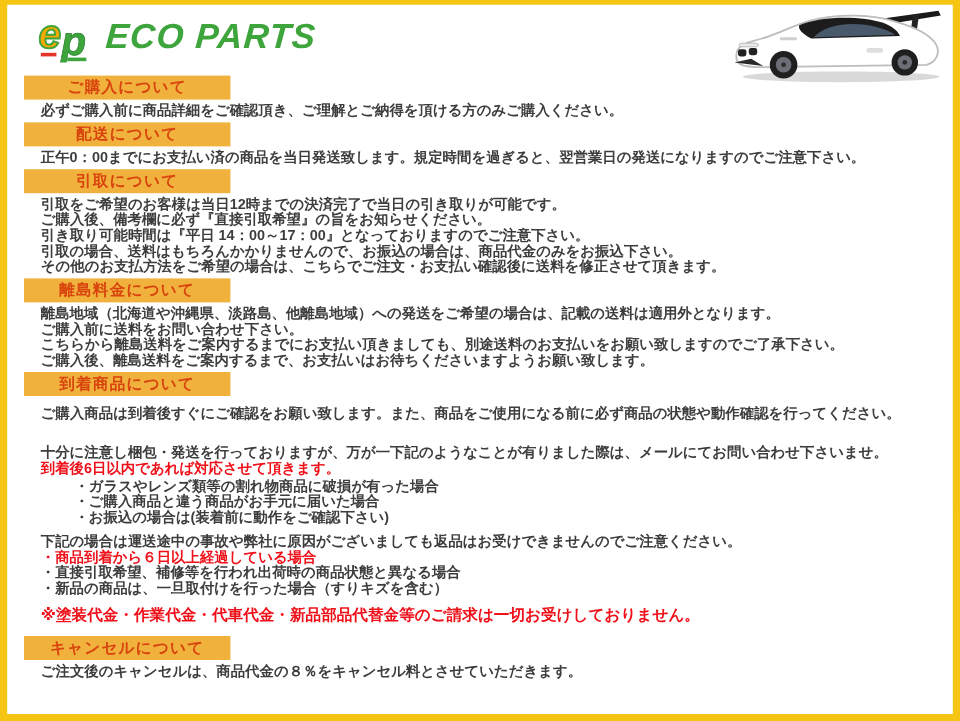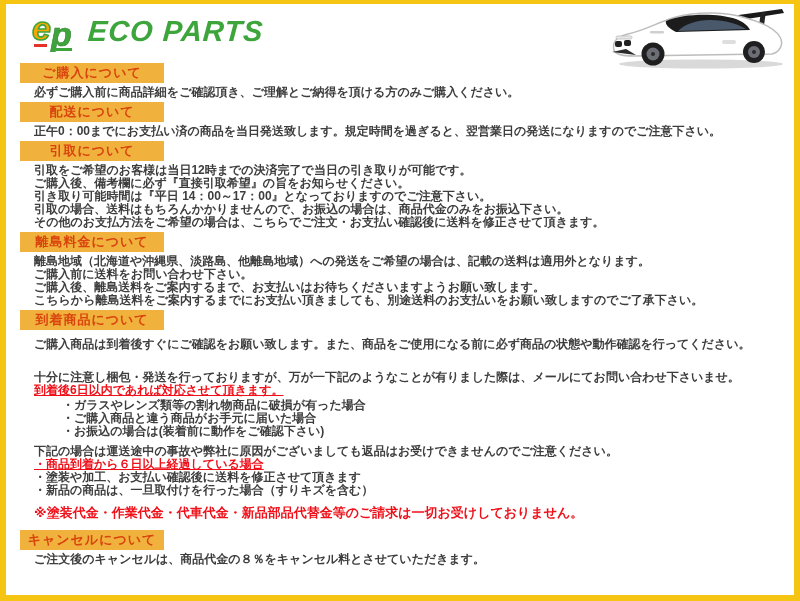--- a/index.html
+++ b/index.html
@@ -11,31 +11,31 @@
   }
   .header-row{position:relative;height:56px;}
   .logo{position:absolute;left:26px;top:6px;display:flex;align-items:center;gap:10px;}
   .logo-text{
     color:var(--green,#3DA53C);font-size:29px;font-weight:900;font-style:italic;
     letter-spacing:1px;transform:skewX(-4deg);line-height:1;
   }
   .car{position:absolute;right:0px;top:0px;width:188px;height:66px;}
   .sec{margin-top:3px;}
   .sec-header{
-    margin-left:14px;width:144px;height:20px;background:var(--hdrbg,#F0B23C);
+    margin-left:14px;width:172px;height:20px;background:var(--hdrbg,#F0B23C);
     color:var(--hdrtext,#D8430E);font-weight:bold;font-size:13px;text-align:center;
     line-height:20px;letter-spacing:1px;
   }
   .sec-body{
     margin:3px 8px 0 28px;color:var(--textc,#3D3D3D);
     font-weight:bold;font-size:12px;line-height:13px;
   }
   .sec-body p{margin:0;padding:0;}
   .mt2{margin-top:2px;margin-left:28px;} .mt4{margin-top:20px;} .mt7{margin-top:7px;} .mt9{margin-top:9px;} .mt8{margin-top:8px;}
-  .t-red{color:var(--red,#EF1019);text-decoration:underline;}
+  .t-red{color:var(--red,#EF1019);}
   .t-red-strong{color:var(--red,#EF1019);font-size:13px;line-height:14px;}
   .sec-cancel{margin-top:10px;}
 </style>
 </head>
 <body>
 
 <div class="page">
 
   <div class="header-row">
     <div class="logo">
@@ -105,22 +105,22 @@
       <p>引取の場合、送料はもちろんかかりませんので、お振込の場合は、商品代金のみをお振込下さい。</p>
       <p>その他のお支払方法をご希望の場合は、こちらでご注文・お支払い確認後に送料を修正させて頂きます。</p>
     </div>
   </section>
 
   <section class="sec">
     <div class="sec-header">離島料金について</div>
     <div class="sec-body">
       <p>離島地域（北海道や沖縄県、淡路島、他離島地域）への発送をご希望の場合は、記載の送料は適用外となります。</p>
       <p>ご購入前に送料をお問い合わせ下さい。</p>
+      <p>こちらから離島送料をご案内するまでにお支払い頂きましても、別途送料のお支払いをお願い致しますのでご了承下さい。</p>
       <p>ご購入後、離島送料をご案内するまで、お支払いはお待ちくださいますようお願い致します。</p>
-      <p>こちらから離島送料をご案内するまでにお支払い頂きましても、別途送料のお支払いをお願い致しますのでご了承下さい。</p>
     </div>
   </section>
 
   <section class="sec">
     <div class="sec-header">到着商品について</div>
     <div class="sec-body mt8">
       <div>
         <p>ご購入商品は到着後すぐにご確認をお願い致します。また、商品をご使用になる前に必ず商品の状態や動作確認を行ってください。</p>
       </div>
       <div class="mt4">
@@ -130,21 +130,21 @@
       <div class="mt2">
         <p>・ガラスやレンズ類等の割れ物商品に破損が有った場合</p>
         <p>・ご購入商品と違う商品がお手元に届いた場合</p>
         <p>・お振込の場合は(装着前に動作をご確認下さい)</p>
       </div>
       <div class="mt7">
         <p>下記の場合は運送途中の事故や弊社に原因がございましても返品はお受けできませんのでご注意ください。</p>
       </div>
       <div>
         <p class="t-red">・商品到着から６日以上経過している場合</p>
-        <p>・塗装や加工、お支払い確認後に送料を修正させて頂きます</p>
+        <p>・直接引取希望、補修等を行われ出荷時の商品状態と異なる場合</p>
         <p>・新品の商品は、一旦取付けを行った場合（すりキズを含む）</p>
       </div>
       <div class="mt9">
         <p class="t-red-strong">※塗装代金・作業代金・代車代金・新品部品代替金等のご請求は一切お受けしておりません。</p>
       </div>
     </div>
   </section>
 
   <section class="sec sec-cancel">
     <div class="sec-header">キャンセルについて</div>

